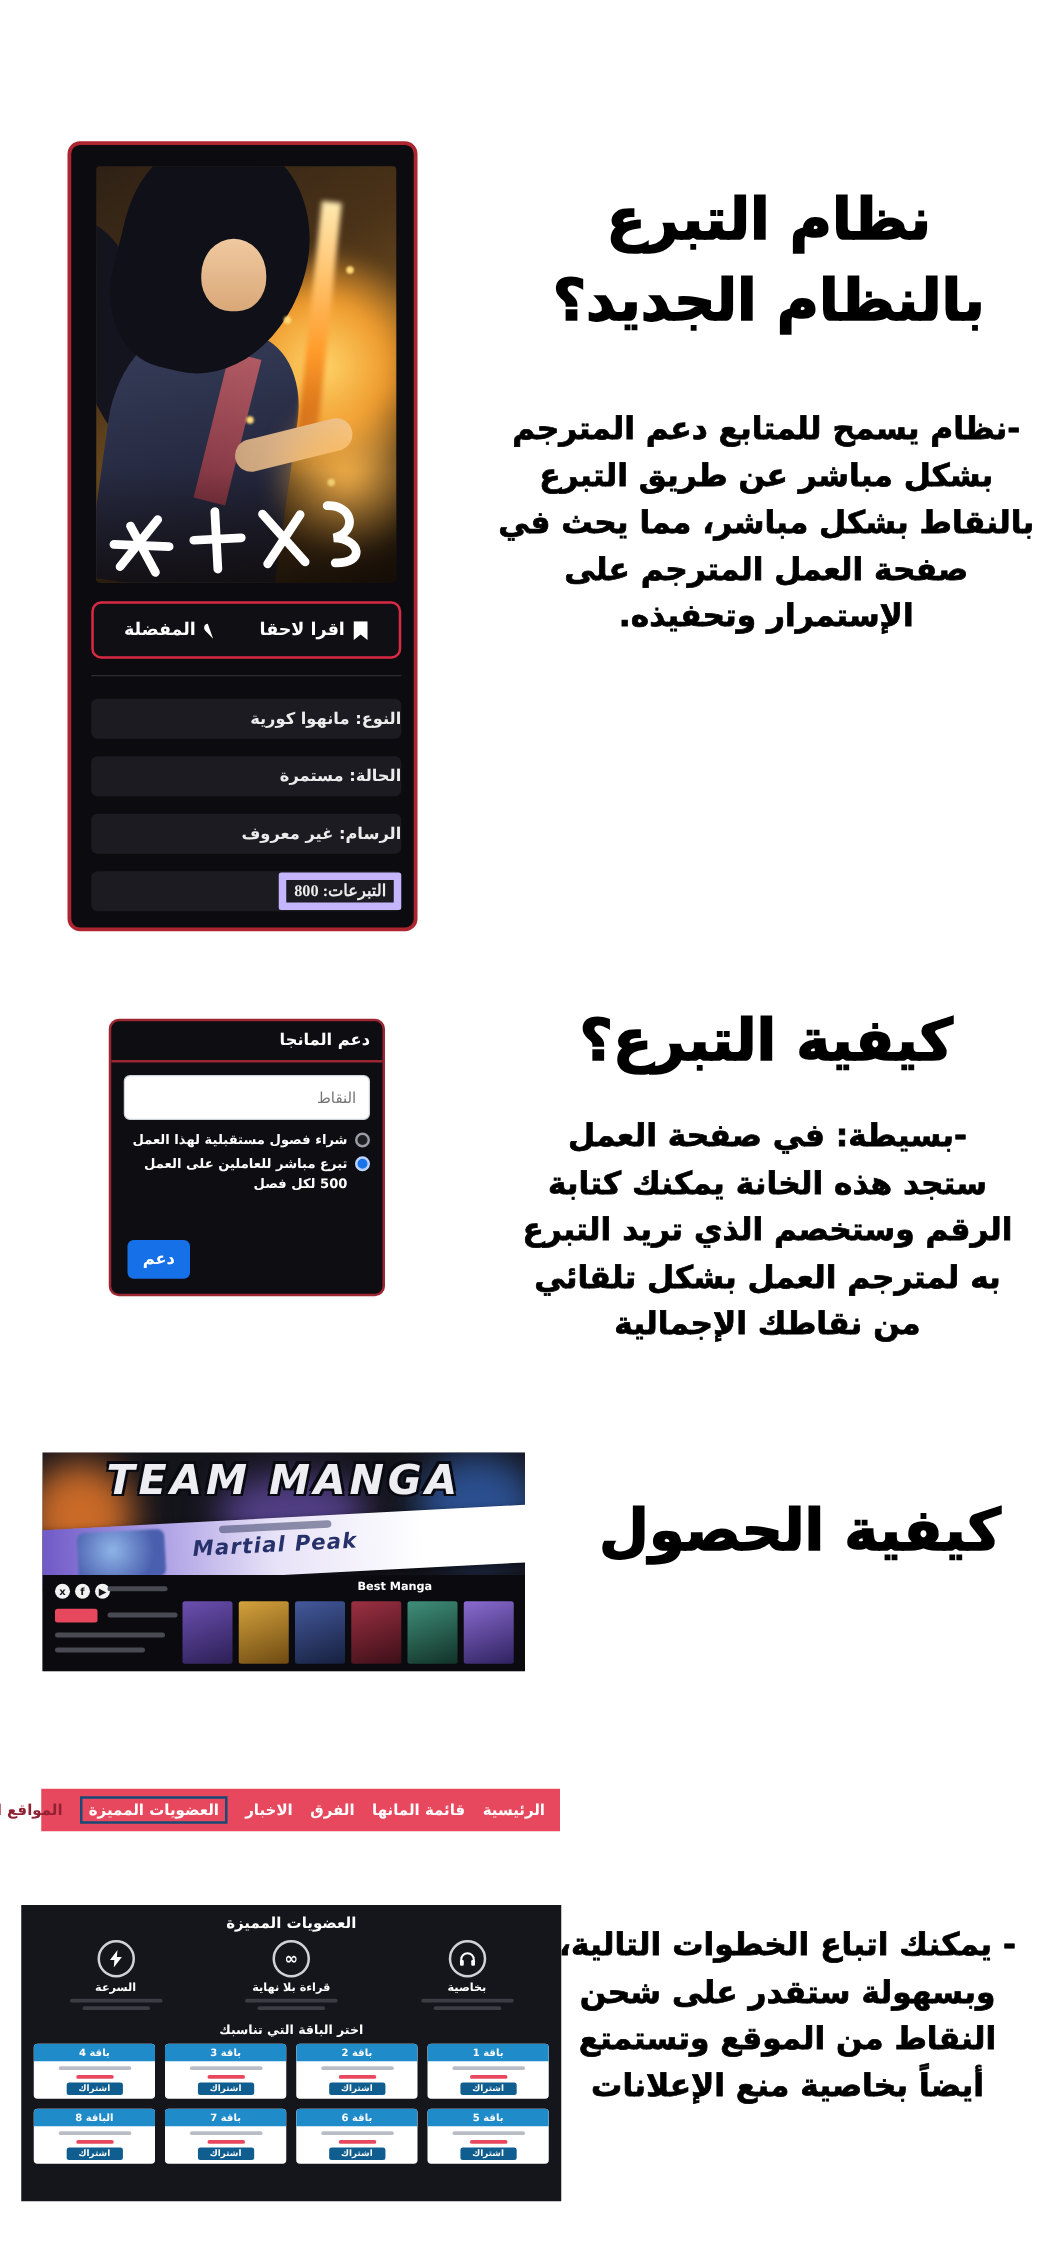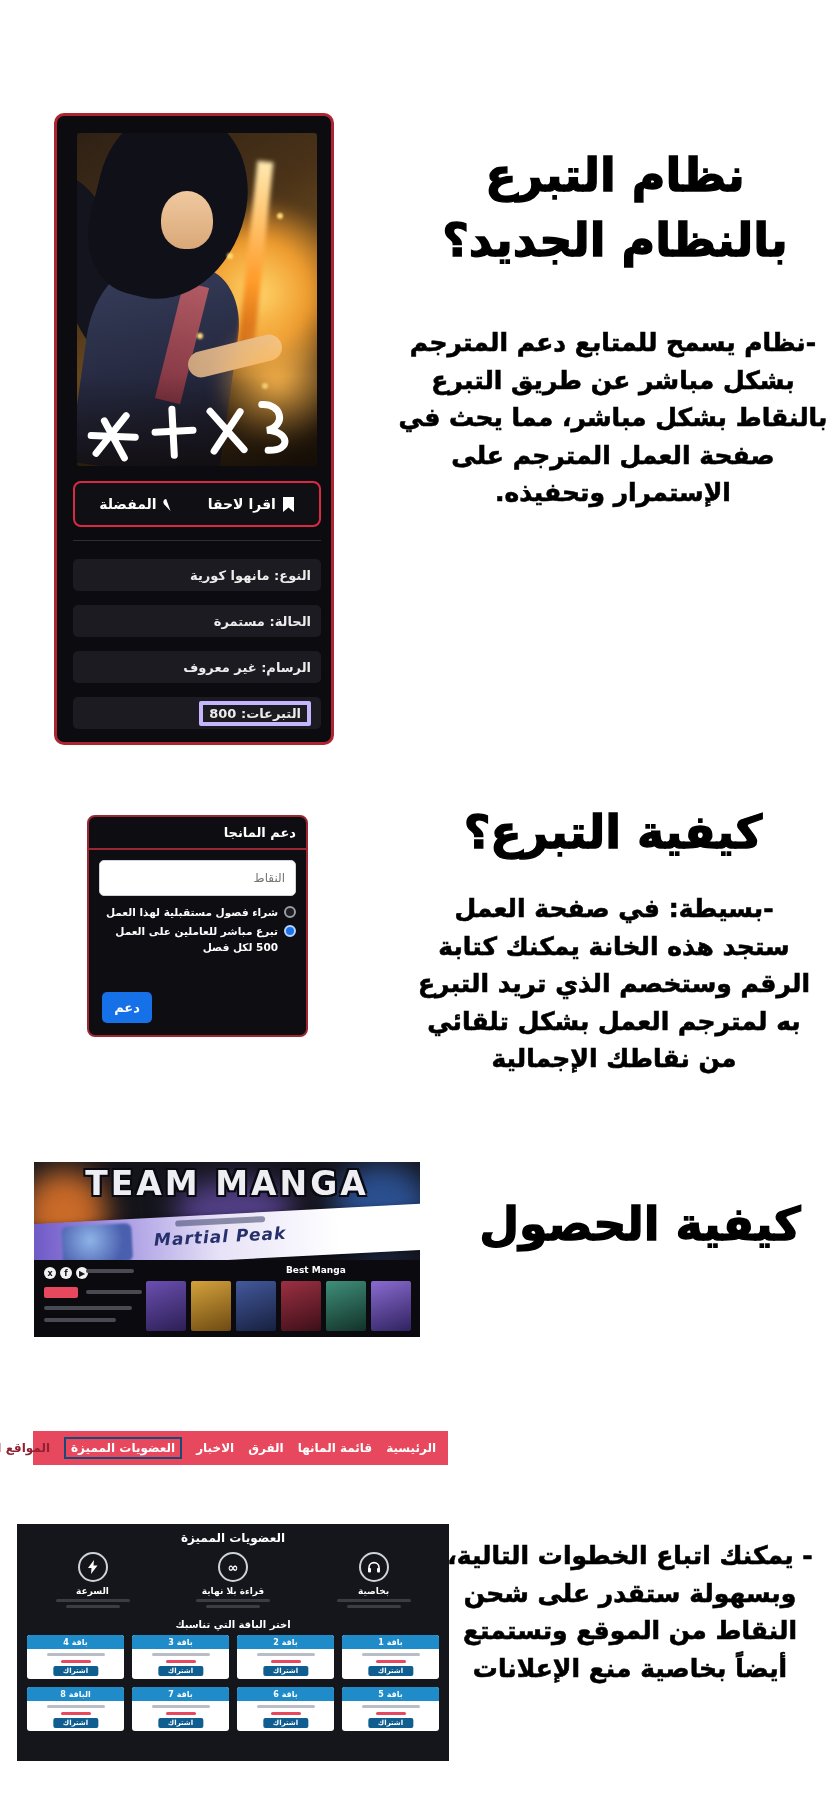--- a/index.html
+++ b/index.html
@@ -46,22 +46,22 @@
   .calli { position:absolute; left:0; bottom:-4px; width:100%; }
 
   .btnbar { position:absolute; left:16px; top:365px; width:248px; height:46px;
             border:2px solid #d92a45; border-radius:8px; display:flex; direction:rtl;
             align-items:center; justify-content:center; gap:30px; color:#fff;
             font-size:14px; font-weight:700; background:#101014; }
   .btnbar .bi { display:flex; align-items:center; gap:6px; }
   .divider { position:absolute; left:16px; top:424px; width:248px; height:1px; background:#2d2d33; }
   .irow { position:absolute; left:16px; width:248px; height:32px; background:#1b1b21;
           border-radius:5px; color:#ececec; font-size:13px; font-weight:700; direction:rtl;
-          display:flex; align-items:center; padding-right:10px; }
-  .redbox { border:4px solid #c4b5fd; padding:1px 6px; border-radius:2px; }
+          display:flex; align-items:center; }
+  .redbox { border:6px solid #c4b5fd; padding:1px 6px; border-radius:2px;font-family:Liberation Serif, serif; }
 
   
   #widget { left:87px; top:815px; width:221px; height:222px; background:#0d0d12;
             border:2px solid #9c2733; border-radius:8px; overflow:hidden; }
   .w-head { height:33px; line-height:31px; border-bottom:2px solid #9c2733; color:#fff;
             font-size:13px; font-weight:700; direction:rtl; padding:0 10px; }
   .w-input { display:block; margin:10px; height:36px; width:197px; background:#fff;
              border:1px solid #cfd4da; border-radius:5px; direction:rtl; padding:0 10px;
              font-size:12px; color:#333; font-family:"DejaVu Sans",sans-serif; }
   .w-opt { direction:rtl; display:flex; align-items:center; gap:6px; padding:0 10px;
@@ -70,21 +70,21 @@
   .radio.off { border:2px solid #9b9ba6; background:#1d1d24; }
   .radio.on  { background:#1a73e8; border:2px solid #bcd3ff; }
   .w-note { direction:rtl; padding:4px 28px 0 0; color:#fff; font-size:10.5px; font-weight:700; }
   .w-btn { position:absolute; left:13px; bottom:12px; width:50px; height:31px; background:#1670e8;
            color:#fff; border-radius:5px; font-size:13px; font-weight:700;
            display:flex; align-items:center; justify-content:center; }
 
   
   #banner { left:34px; top:1162px; width:386px; height:175px; background:#14141b; overflow:hidden; }
   .spot { position:absolute; border-radius:50%; filter:blur(14px); }
-  .b-title { position:absolute; top:2px; width:100%; text-align:center; 
+  .b-title { position:absolute; top:2px; width:100%; text-align:center; font-style:italic;
              font-weight:700; font-size:33px; color:#ededf2; letter-spacing:3px;
              text-shadow:2px 2px 0 #0a0a12,-2px -2px 0 #0a0a12,2px -2px 0 #0a0a12,-2px 2px 0 #0a0a12; }
   .b-strip { position:absolute; left:-8px; top:52px; width:402px; height:46px;
              background:linear-gradient(90deg,#6a54c4 0%,#9f8fe0 20%,#e7e2f7 48%,#ffffff 78%);
              transform:rotate(-3deg); box-shadow:0 2px 6px rgba(0,0,0,.55); }
   .b-strip-art { position:absolute; left:36px; top:4px; width:70px; height:38px;
                  background:radial-gradient(circle at 40% 40%,#8fb4e8,#4a5fae 70%); border-radius:6px; filter:blur(1px); }
   .b-strip-title { position:absolute; left:128px; top:12px; font-size:17px; font-weight:700;
                    font-style:italic; color:#26306b; letter-spacing:1px; }
   .b-strip-sub { position:absolute; left:150px; top:4px; width:90px; height:6px; background:#3b3f66;

